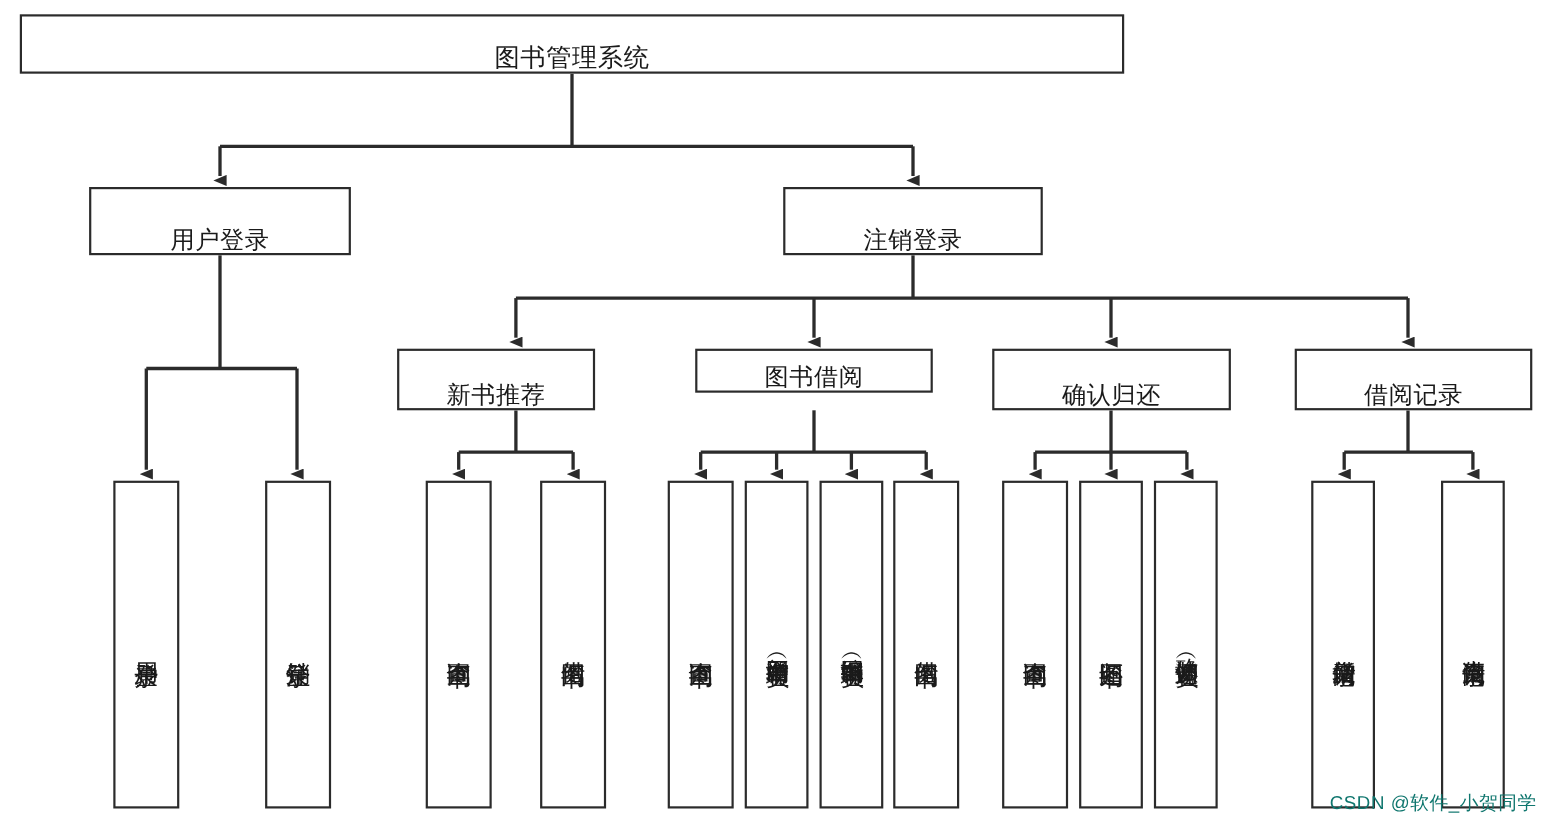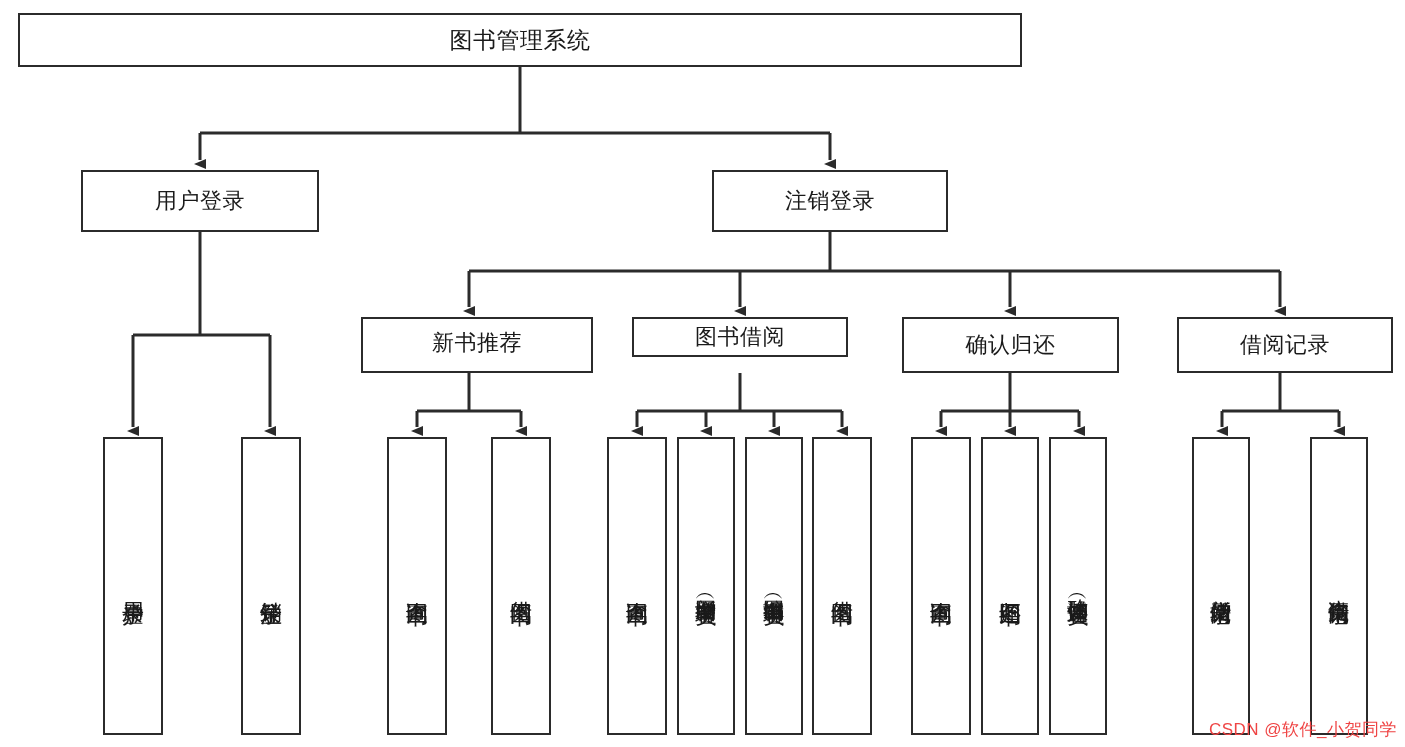--- a/index.html
+++ b/index.html
@@ -25,21 +25,21 @@
     width: 1405px;
     height: 747px;
     pointer-events: none;
   }
   .node {
     position: absolute;
     box-sizing: border-box;
     background: #ffffff;
     border: 2px solid #2b2b2b;
     display: flex;
-    align-items: center;
+    align-items: flex-end;
     justify-content: center;
     color: #1a1a1a;
   }
   .node .label {
     display: block;
     text-align: center;
     line-height: 1.15;
     white-space: nowrap;
   }
   .node.horizontal .label {
@@ -63,21 +63,21 @@
   }
   .node.leaf.tall .label {
     font-size: 21px;
     line-height: 1.22;
   }
   .watermark {
     position: absolute;
     right: 8px;
     bottom: 6px;
     font-size: 17px;
-    color: #ef4444;
+    color: #0f766e;
     letter-spacing: 0.5px;
     white-space: nowrap;
     user-select: none;
   }
 </style>
 </head>
 <body>
 
 <div id="diagram-root">
 
@@ -136,21 +136,21 @@
   </div>
 
   <div class="node horizontal" style="left:81px; top:170px; width:238px; height:62px;">
     <span class="label">用户登录</span>
   </div>
 
   <div class="node horizontal" style="left:712px; top:170px; width:236px; height:62px;">
     <span class="label">注销登录</span>
   </div>
 
-  <div class="node horizontal" style="left:361px; top:317px; width:232px; height:56px;font-family:Liberation Mono, monospace;">
+  <div class="node horizontal" style="left:361px; top:317px; width:180px; height:56px;">
     <span class="label">新书推荐</span>
   </div>
 
   <div class="node horizontal" style="left:632px; top:317px; width:216px; height:40px;">
     <span class="label">图书借阅</span>
   </div>
 
   <div class="node horizontal" style="left:902px; top:317px; width:217px; height:56px;">
     <span class="label">确认归还</span>
   </div>

